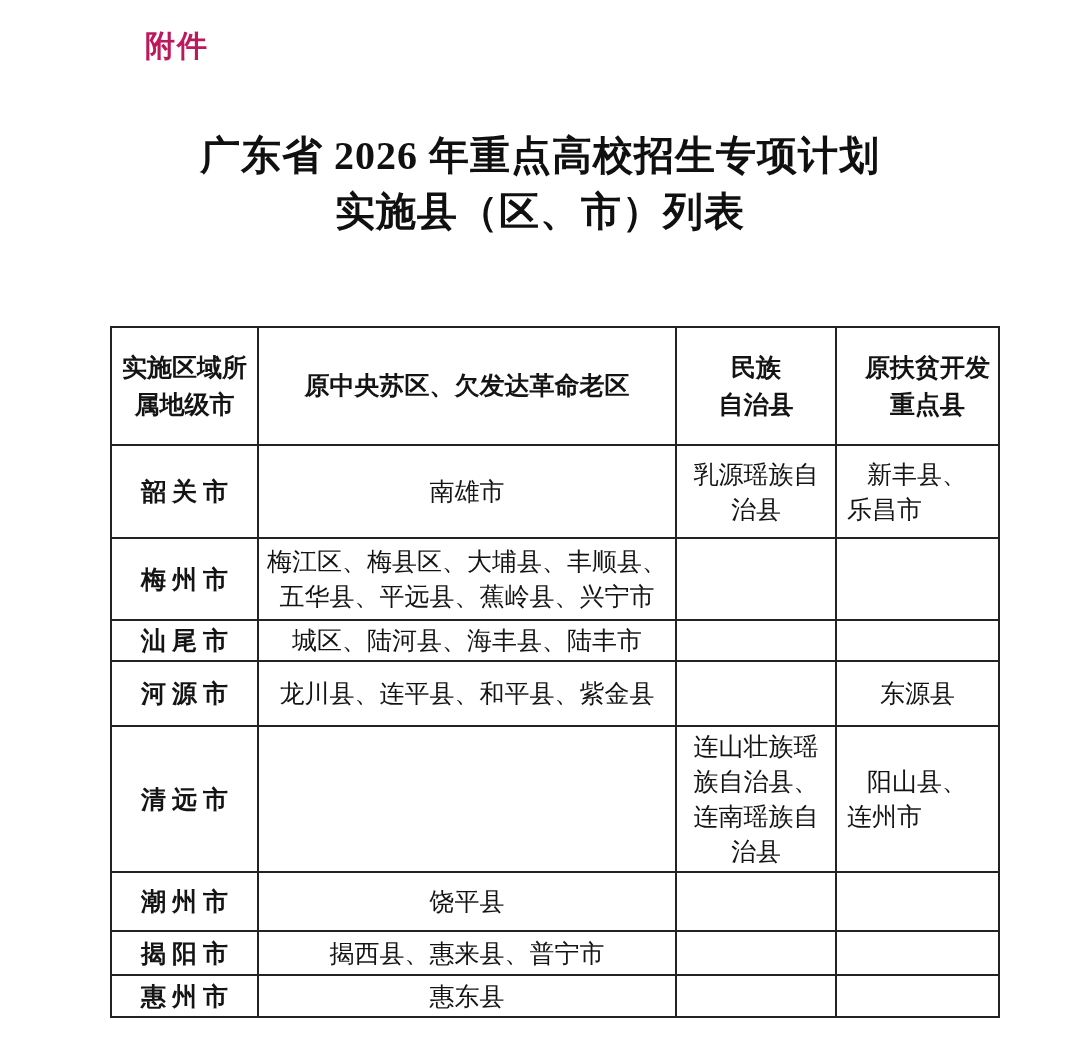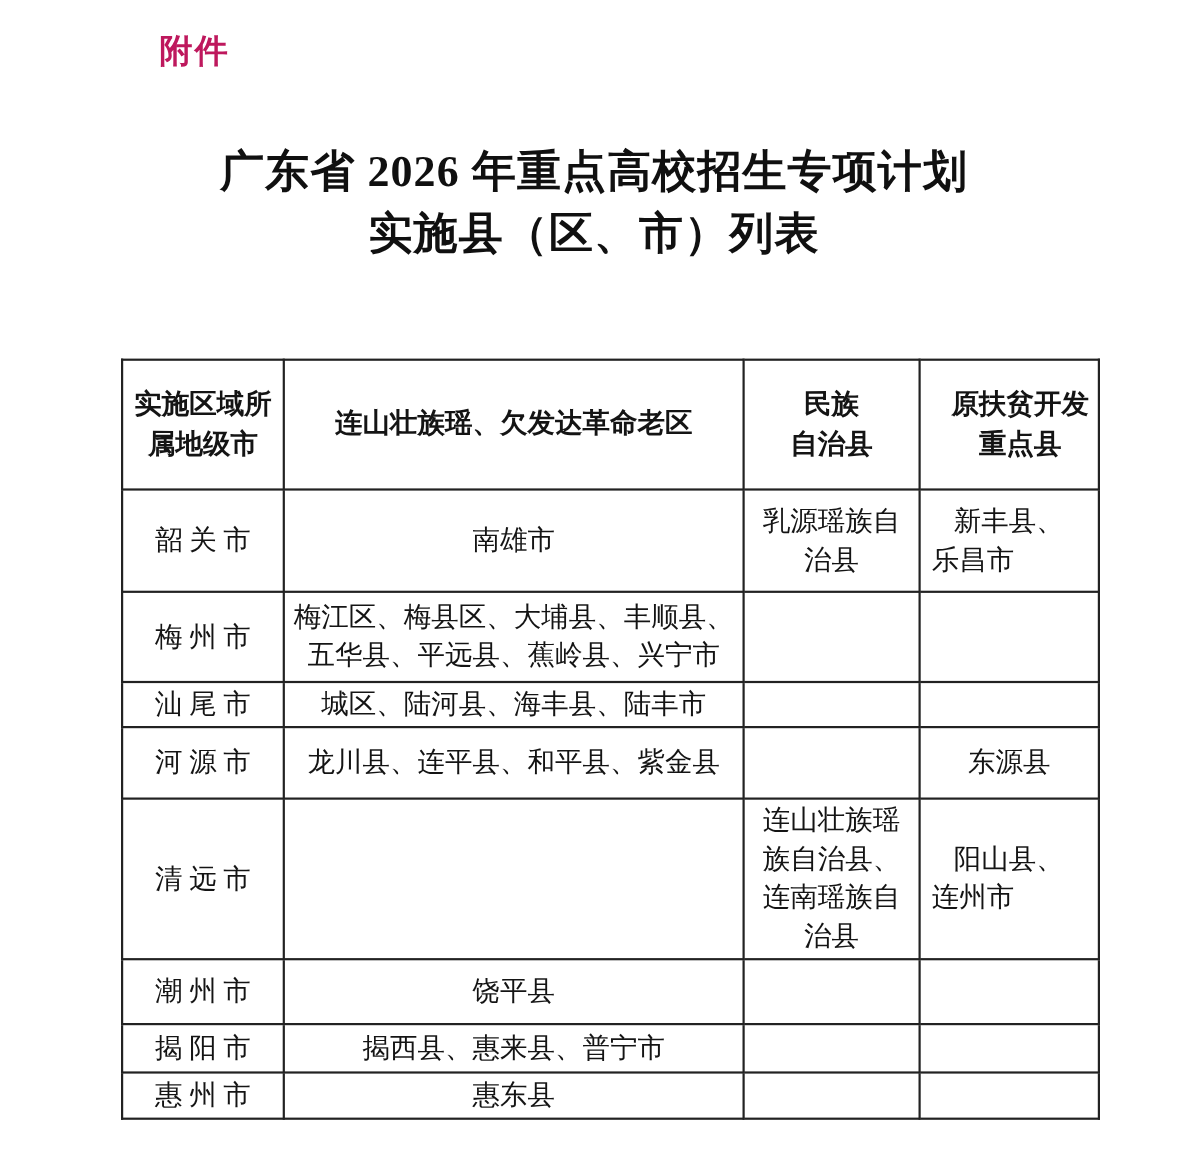--- a/index.html
+++ b/index.html
@@ -74,20 +74,21 @@
   .plan-table td.poverty-multiline {
     text-align: left;
     padding-left: 10px;
     text-indent: 0.8em;
   }
 
   
   .plan-table td.city-cell {
     letter-spacing: 6px;
     padding-left: 12px;
+    font-weight: bold;
   }
 </style>
 </head>
 <body>
 
 <div class="attachment-label">附件</div>
 
 <div class="doc-title">
   <div>广东省 2026 年重点高校招生专项计划</div>
   <div>实施县（区、市）列表</div>
@@ -97,21 +98,21 @@
   <colgroup>
     <col style="width:147px">
     <col style="width:418px">
     <col style="width:160px">
     <col style="width:163px">
   </colgroup>
   <tbody>
     <tr class="header-row" style="height:118px">
       <td>实施区域所
 属地级市</td>
-      <td>连山壮族瑶、欠发达革命老区</td>
+      <td>原中央苏区、欠发达革命老区</td>
       <td>民族
 自治县</td>
       <td class="h-left">原扶贫开发
 重点县</td>
     </tr>
 
     <tr style="height:93px">
       <td class="city-cell">韶关市</td>
       <td>南雄市</td>
       <td>乳源瑶族自

